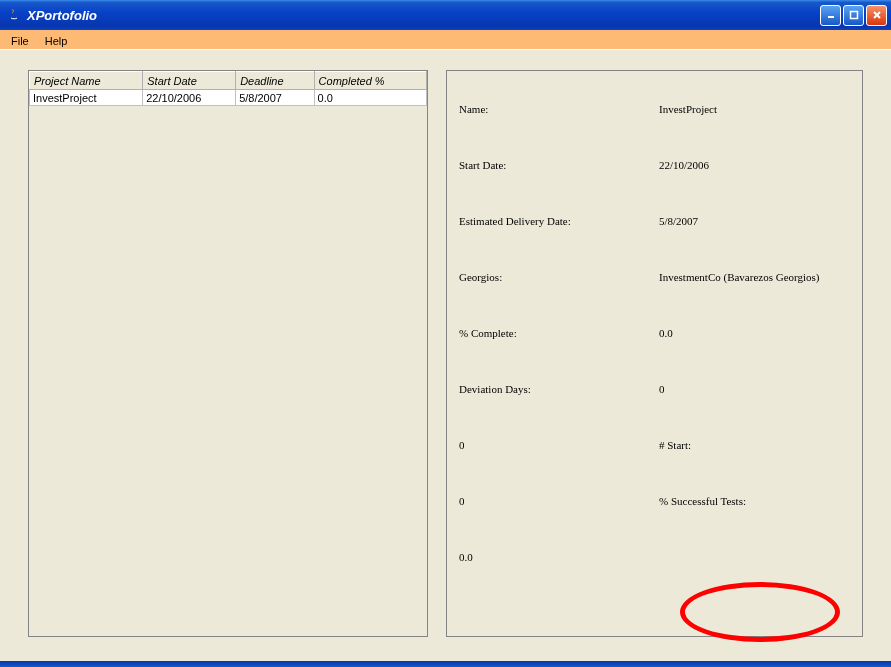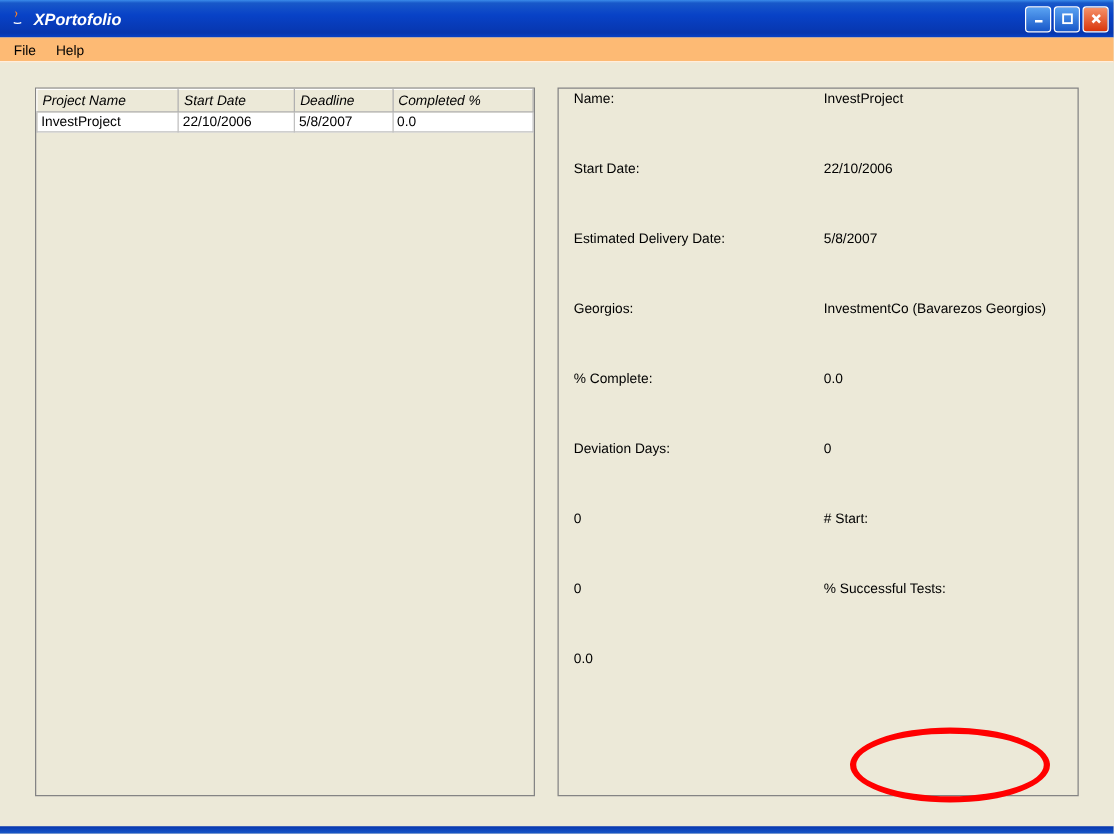--- a/index.html
+++ b/index.html
@@ -69,23 +69,24 @@
     background:#ece9d8;
     position:relative;
   }
   .panel-left {
     flex: 0 0 400px;
     display:flex;
     flex-direction:column;
   }
   .panel-right {
     flex: 1;
-    padding: 2px 20px 14px 12px;
+    padding: 32px 20px 14px 12px;
     display:flex;
     flex-direction:row;
+    font-family:Liberation Serif, serif;
   }
   
   .tbl {
     border-collapse:collapse;
     width:100%;
     font-size:11px;
   }
   .tbl th {
     background:#ece9d8;
     border:1px solid #b0b0b0;

